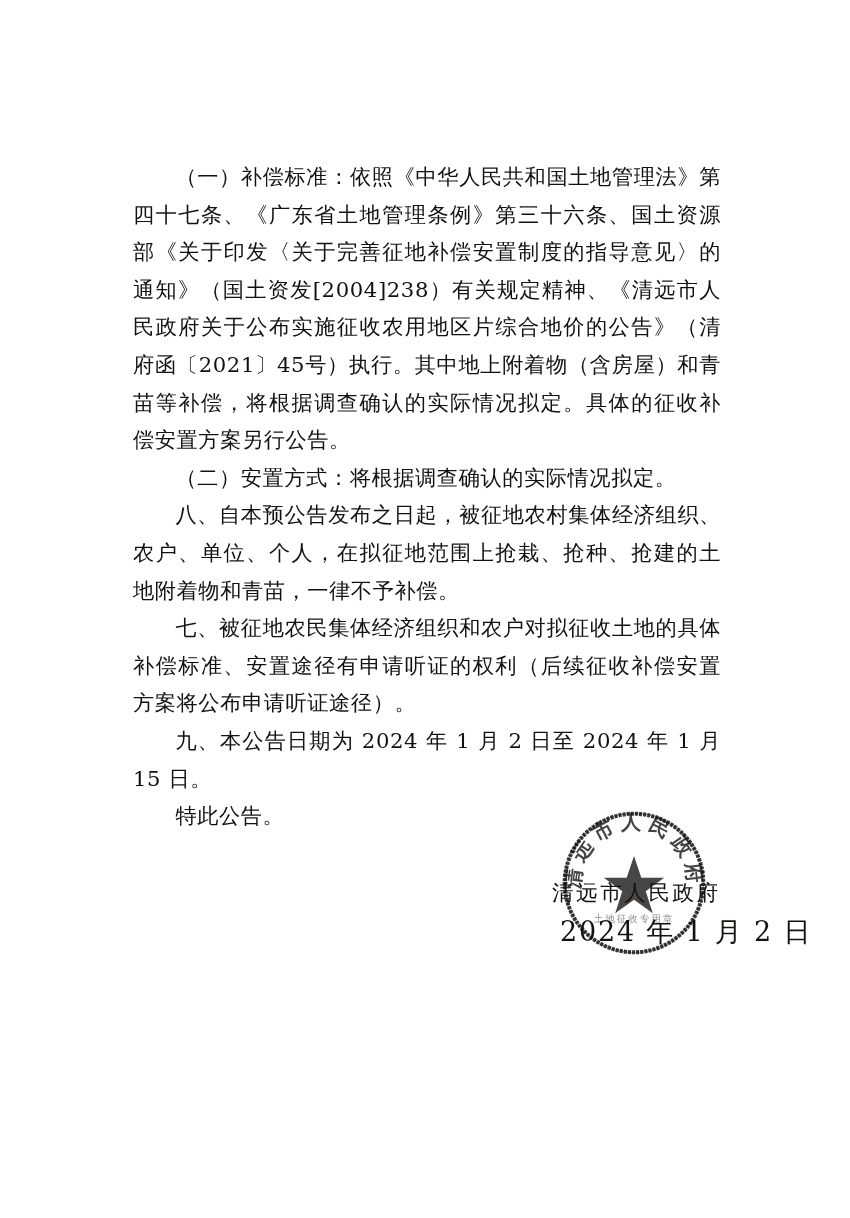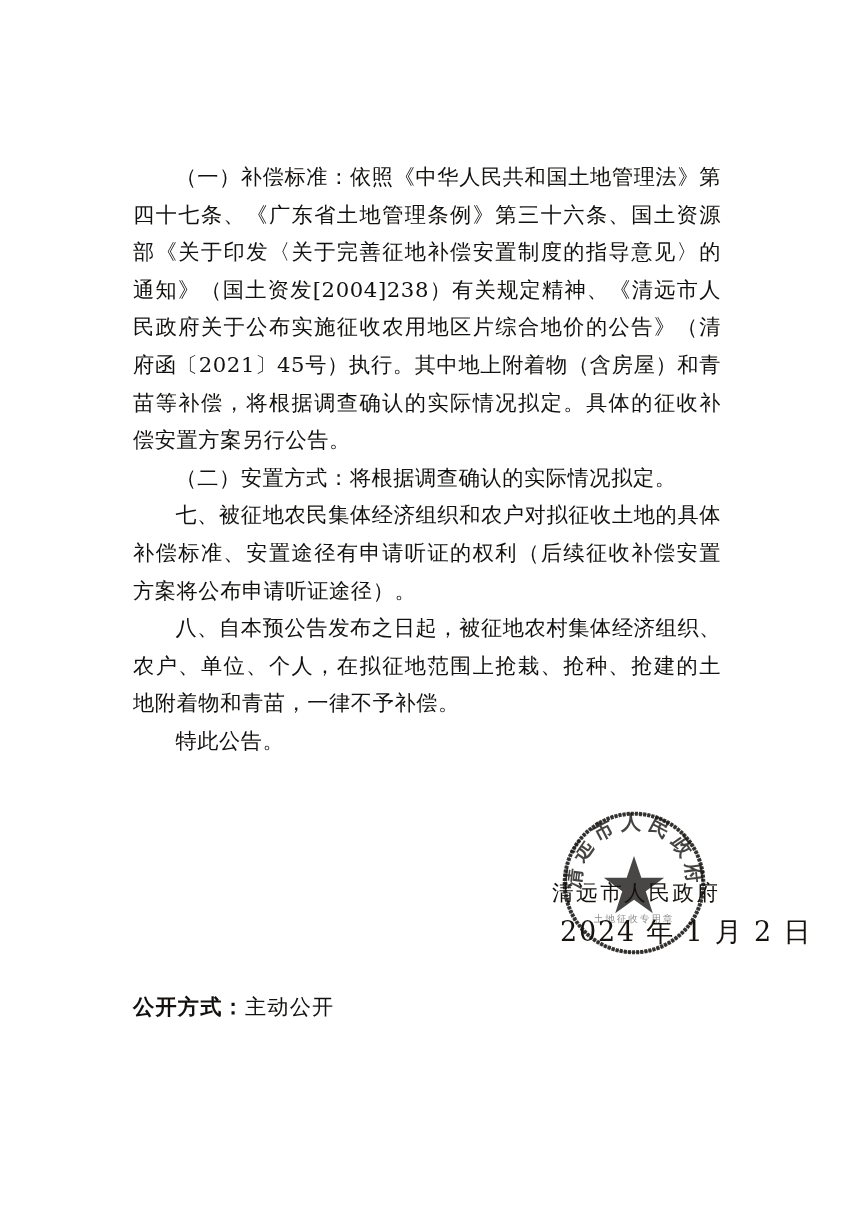--- a/index.html
+++ b/index.html
@@ -118,24 +118,25 @@
 <body>
 
 <div class="page">
 
   <div class="doc-body">
 
     <p class="para">（一）补偿标准：依照《中华人民共和国土地管理法》第四十七条、《广东省土地管理条例》第三十六条、国土资源部《关于印发〈关于完善征地补偿安置制度的指导意见〉的通知》（国土资发[2004]238）有关规定精神、《清远市人民政府关于公布实施征收农用地区片综合地价的公告》（清府函〔2021〕45号）执行。其中地上附着物（含房屋）和青苗等补偿，将根据调查确认的实际情况拟定。具体的征收补偿安置方案另行公告。</p>
 
     <p class="para">（二）安置方式：将根据调查确认的实际情况拟定。</p>
 
+    <p class="para">八、自本预公告发布之日起，被征地农村集体经济组织、农户、单位、个人，在拟征地范围上抢栽、抢种、抢建的土地附着物和青苗，一律不予补偿。</p>
+
     <p class="para">七、被征地农民集体经济组织和农户对拟征收土地的具体补偿标准、安置途径有申请听证的权利（后续征收补偿安置方案将公布申请听证途径）。</p>
 
-    <p class="para">八、自本预公告发布之日起，被征地农村集体经济组织、农户、单位、个人，在拟征地范围上抢栽、抢种、抢建的土地附着物和青苗，一律不予补偿。</p>
-
+    <p class="para">九、本公告日期为 2024 年 1 月 2 日至 2024 年 1 月 15 日。</p>
 
     <p class="para">特此公告。</p>
 
   </div>
 
   <div class="sign-block">
 
     <div class="seal">
       <svg viewBox="0 0 160 160" xmlns="http://www.w3.org/2000/svg">
         <defs>
@@ -152,19 +153,16 @@
         <text x="80" y="121" text-anchor="middle" font-family="DejaVu Serif, Liberation Serif, serif" font-size="10" fill="#2a2724" opacity="0.55" letter-spacing="2">土地征收专用章</text>
       </svg>
     </div>
 
     <div class="sign-name">清远市人民政府</div>
 
     <div class="sign-date">2024 年 1 月 2 日</div>
 
   </div>
 
-  <div class="disclosure">
-    <span class="label">公开方式：</span><span class="value">主动公开</span>
-  </div>
 
   <div class="page-number">－ 2 －</div>
 
 </div>
 
 </body></html>

